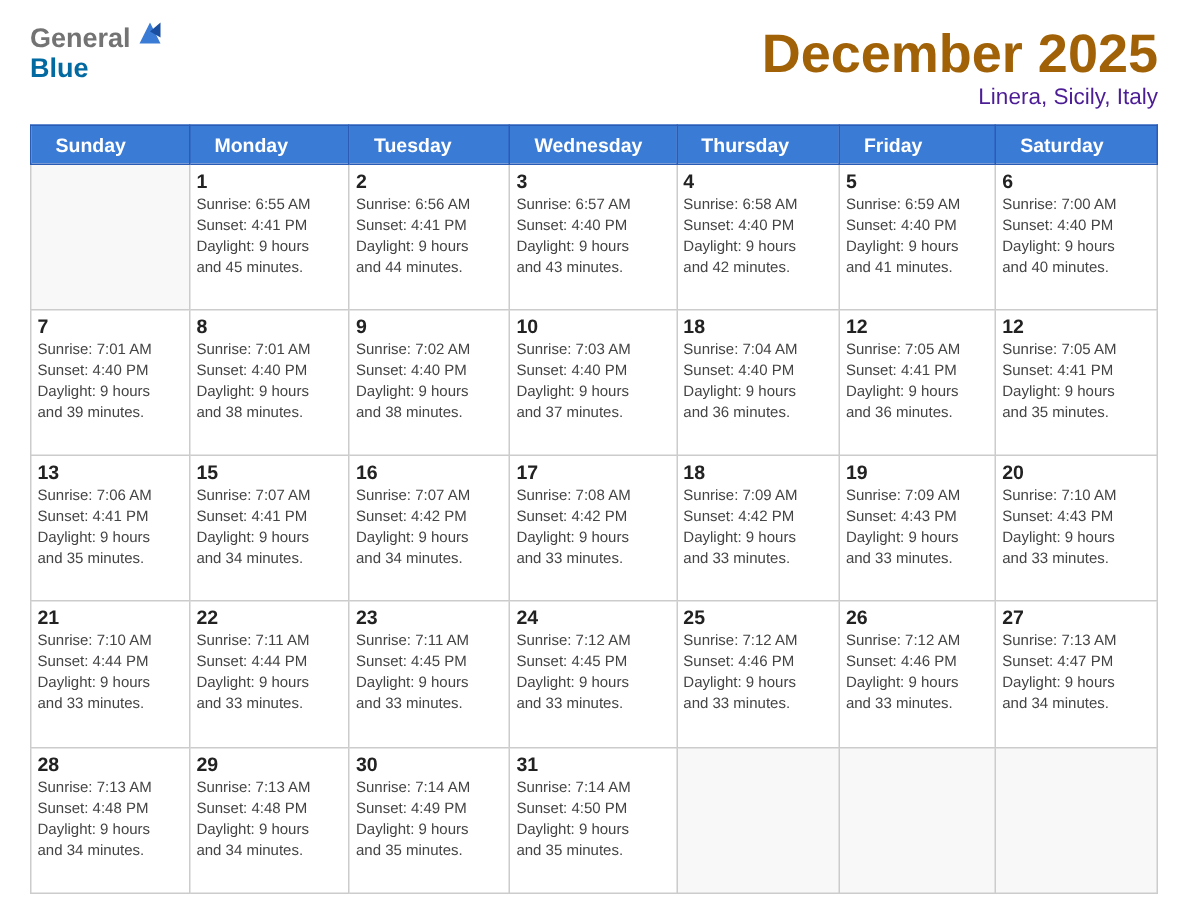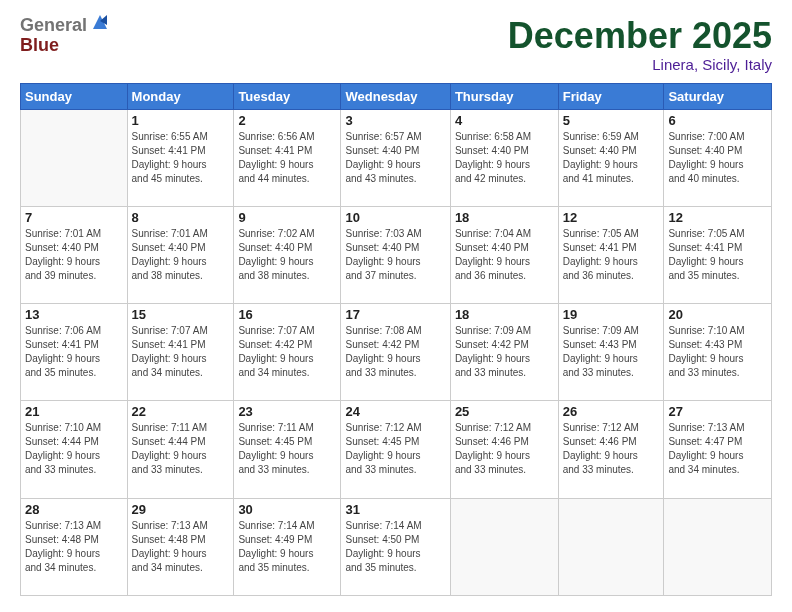--- a/index.html
+++ b/index.html
@@ -33,53 +33,53 @@
       line-height: 1.1;
     }
     .logo-general {
       font-size: 18px;
       font-weight: bold;
       color: #737373;
     }
     .logo-blue {
       font-size: 18px;
       font-weight: bold;
-      color: #7f1d1d;
+      color: #0369a1;
     }
     .logo-icon {
       width: 22px;
       height: 22px;
       margin-left: 2px;
       margin-top: -8px;
     }
     .title-block {
       text-align: right;
     }
     .month-title {
       font-size: 36px;
       font-weight: bold;
-      color: #14532d;
+      color: #a16207;
       line-height: 1.1;
       margin-left: 32px;
     }
     .location {
       font-size: 15px;
       color: #4c1d95;
     }
     .calendar {
       width: 100%;
       border-collapse: collapse;
       flex: 1;
     }
     .calendar th {
       background: #3a7bd5;
       color: #fff;
       font-size: 13px;
       font-weight: bold;
-      padding: 5px 4px;
+      padding: 5px 16px;
       text-align: left;
       border: 1px solid #2a5bb5;
     }
     .calendar td {
       border: 1px solid #ccc;
       vertical-align: top;
       padding: 3px 4px;
       font-size: 10.5px;
       color: #333;
       width: 113px;

